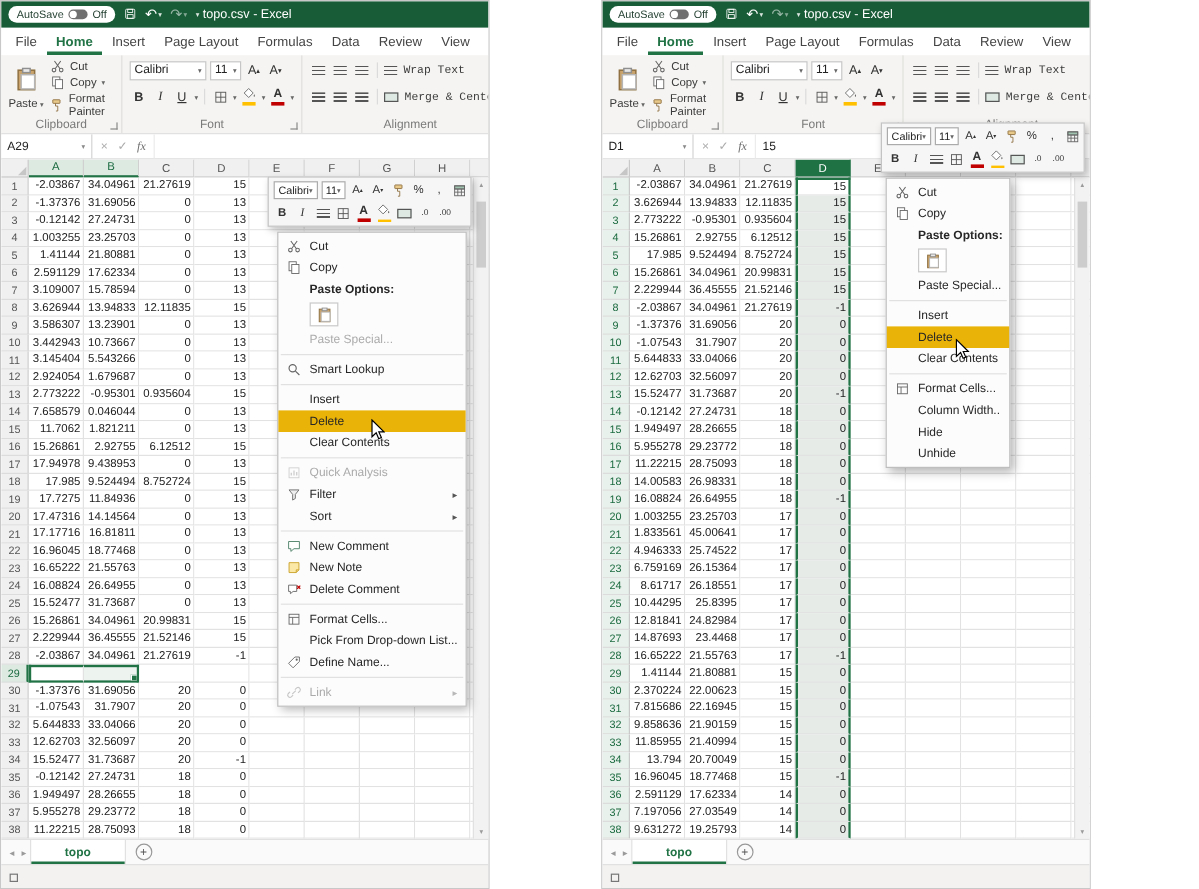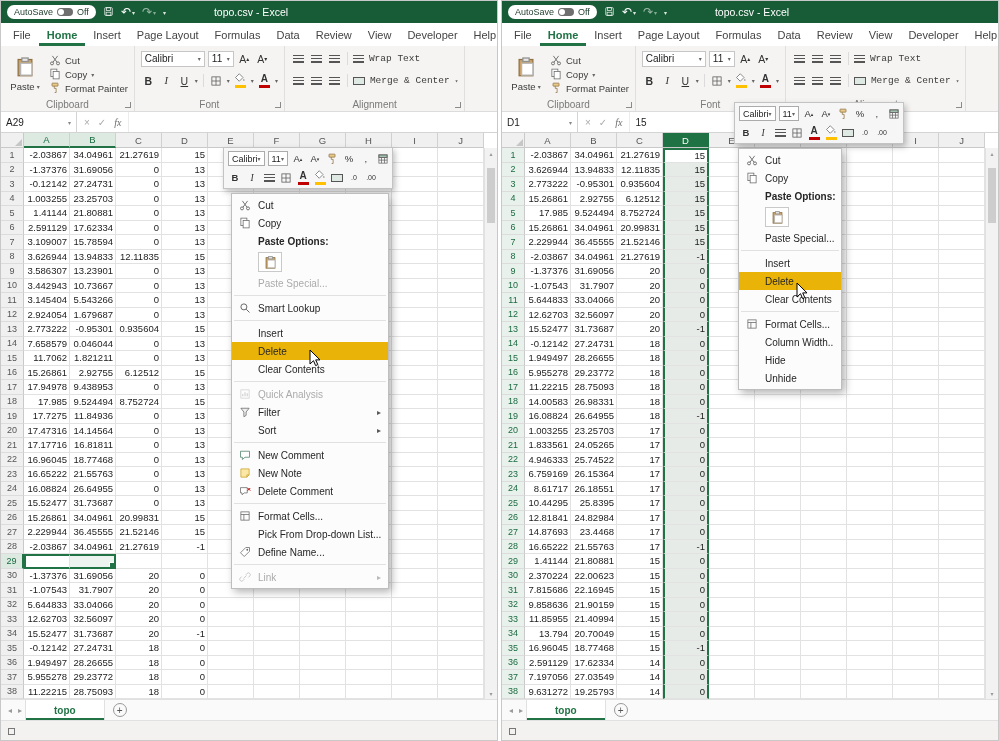--- a/index.html
+++ b/index.html
@@ -1,18 +1,18 @@
 <!DOCTYPE html>
 <html><head>
 <meta charset="utf-8">
 <style>
   * { box-sizing: border-box; margin:0; padding:0; }
   html,body { width:999px; height:741px; overflow:hidden; background:#fff;
     font-family:"Liberation Sans", sans-serif; }
-  .xlwin { position:absolute; top:0; width:498px; height:741px; background:#fff;
+  .xlwin { position:absolute; top:0; width:408px; height:741px; background:#fff;
     overflow:hidden; border:1px solid #C8C8C8; }
   #win0 { left:0; } #win1 { left:501px; }
 
   
   .titlebar { height:22px; background:#185C37; display:flex; align-items:center;
     color:#fff; font-size:10px; padding:0 6px; gap:7px; position:relative; }
   .autosave { display:flex; align-items:center; gap:4px; background:#fff; border-radius:8px;
     height:14px; padding:0 7px; color:#1E3B2C; font-size:9px; z-index:2; }
   .toggle { width:16px; height:8px; border-radius:4px; background:#6f6f6f; position:relative; display:inline-block; }
   .toggle::after { content:""; position:absolute; left:1px; top:1px; width:6px; height:6px; border-radius:50%; background:#fff; }
@@ -1576,21 +1576,21 @@
           <div class="cell"></div>
           <div class="cell"></div>
           <div class="cell"></div>
           <div class="cell"></div>
           <div class="cell"></div>
           <div class="cell"></div>
         </div>
         <div class="grow">
           <div class="rowh tint">21</div>
           <div class="cell">1.833561</div>
-          <div class="cell">24.05265</div>
+          <div class="cell">45.00641</div>
           <div class="cell">17</div>
           <div class="cell colsel">0</div>
           <div class="cell"></div>
           <div class="cell"></div>
           <div class="cell"></div>
           <div class="cell"></div>
           <div class="cell"></div>
           <div class="cell"></div>
         </div>
         <div class="grow">

